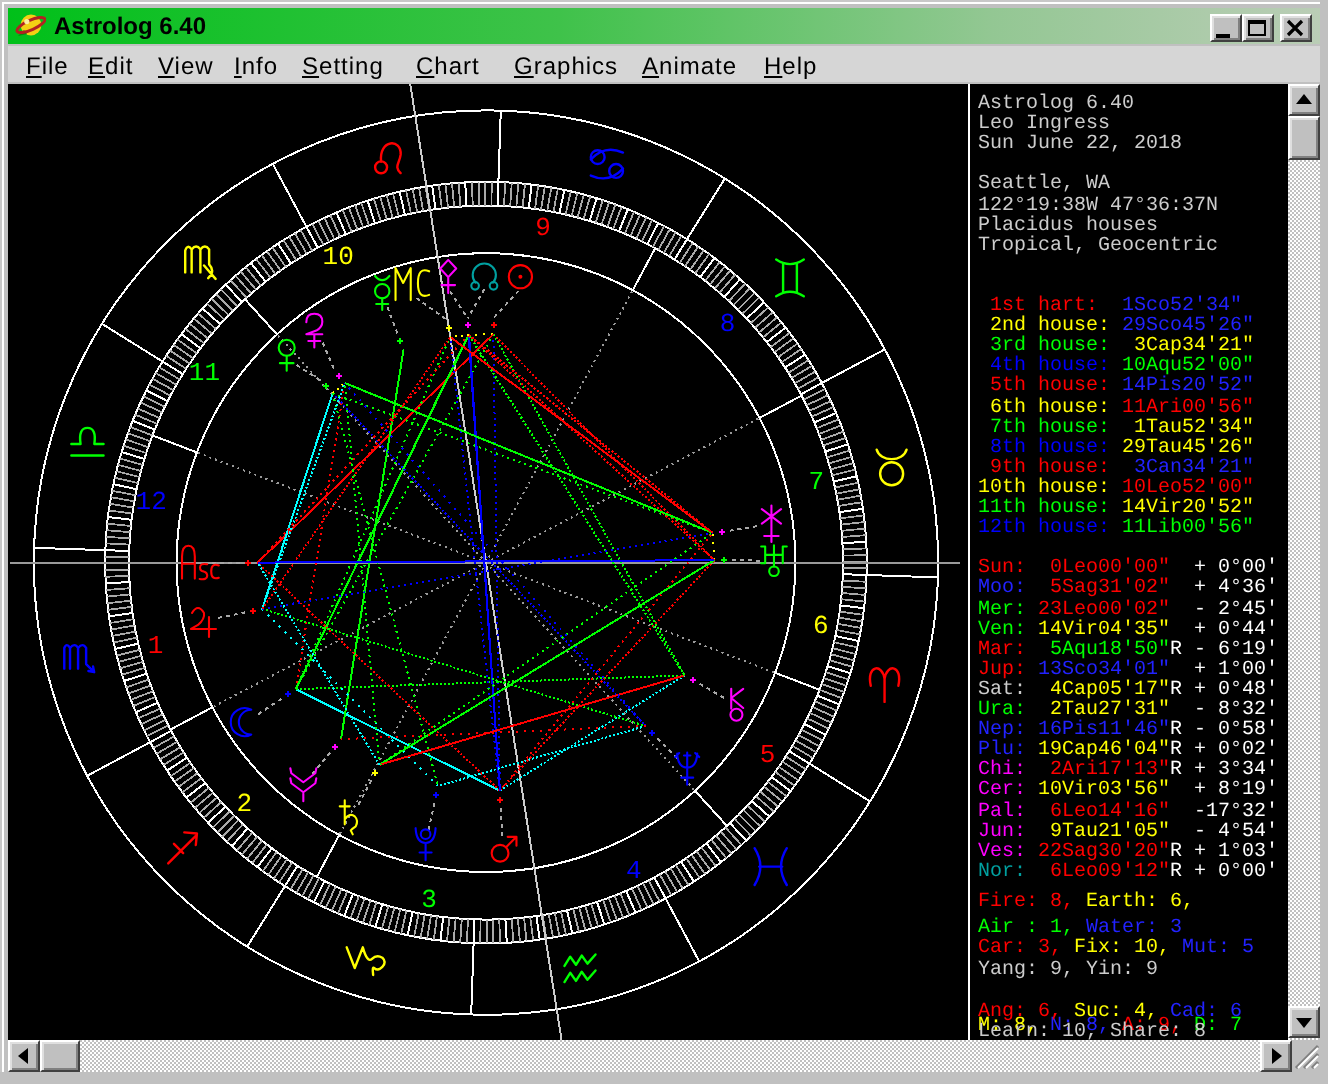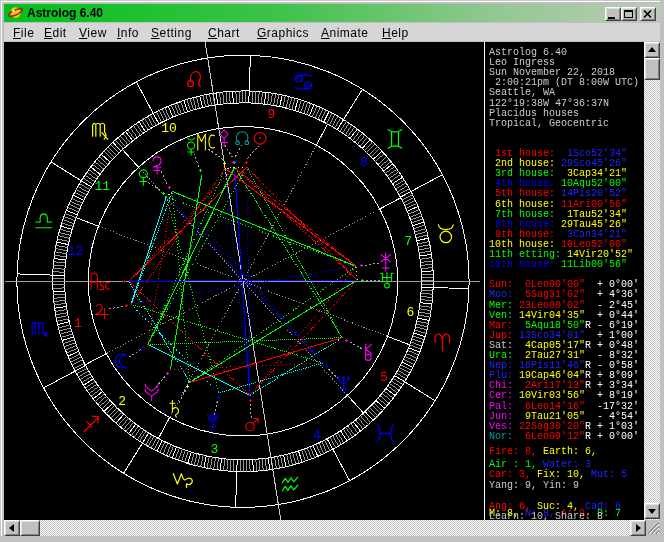--- a/index.html
+++ b/index.html
@@ -626,48 +626,47 @@
         <text x="363.8" y="165.6" fill="#0000ff" font-size="13" font-family="Liberation Mono" text-anchor="middle">8</text>
         <text x="271.5" y="117.7" fill="#ff0000" font-size="13" font-family="Liberation Mono" text-anchor="middle">9</text>
         <text x="169.1" y="132.2" fill="#ffff00" font-size="13" font-family="Liberation Mono" text-anchor="middle">10</text>
         <text x="102.2" y="189.9" fill="#00ff00" font-size="13" font-family="Liberation Mono" text-anchor="middle">11</text>
         <text x="75.6" y="254.7" fill="#0000ff" font-size="13" font-family="Liberation Mono" text-anchor="middle">12</text>
       </g>
     </svg>
 <div id="sep"></div>
 <div class="sl" style="top:6.0px"><span style="color:#cccccc">Astrolog 6.40</span></div>
     <div class="sl" style="top:16.1px"><span style="color:#cccccc">Leo Ingress</span></div>
-    <div class="sl" style="top:26.2px"><span style="color:#cccccc">Sun November 22, 2018</span></div>
-    <div class="sl" style="top:36.3px"><span style="color:#cccccc"> 2:00:21pm (DT 8:00W UTC)</span></div>
+    <div class="sl" style="top:26.2px"><span style="color:#cccccc">Sun June 22, 2018</span></div>
     <div class="sl" style="top:46.4px"><span style="color:#cccccc">Seattle, WA</span></div>
     <div class="sl" style="top:56.5px"><span style="color:#cccccc">122°19:38W 47°36:37N</span></div>
     <div class="sl" style="top:66.6px"><span style="color:#cccccc">Placidus houses</span></div>
     <div class="sl" style="top:76.7px"><span style="color:#cccccc">Tropical, Geocentric</span></div>
-    <div class="sl" style="top:107.0px"><span style="color:#ff0000"> 1st house: </span><span style="color:#2222ff"> 1Sco52'34"</span></div>
+    <div class="sl" style="top:107.0px"><span style="color:#ff0000"> 1st hart: </span><span style="color:#2222ff"> 1Sco52'34"</span></div>
     <div class="sl" style="top:117.1px"><span style="color:#ffff00"> 2nd house: </span><span style="color:#2222ff">29Sco45'26"</span></div>
     <div class="sl" style="top:127.2px"><span style="color:#00ff00"> 3rd house: </span><span style="color:#ffff00"> 3Cap34'21"</span></div>
     <div class="sl" style="top:137.3px"><span style="color:#0000ff"> 4th house: </span><span style="color:#00ff00">10Aqu52'00"</span></div>
     <div class="sl" style="top:147.4px"><span style="color:#ff0000"> 5th house: </span><span style="color:#2222ff">14Pis20'52"</span></div>
     <div class="sl" style="top:157.5px"><span style="color:#ffff00"> 6th house: </span><span style="color:#ff0000">11Ari00'56"</span></div>
     <div class="sl" style="top:167.6px"><span style="color:#00ff00"> 7th house: </span><span style="color:#ffff00"> 1Tau52'34"</span></div>
     <div class="sl" style="top:177.7px"><span style="color:#0000ff"> 8th house: </span><span style="color:#ffff00">29Tau45'26"</span></div>
     <div class="sl" style="top:187.8px"><span style="color:#ff0000"> 9th house: </span><span style="color:#2222ff"> 3Can34'21"</span></div>
     <div class="sl" style="top:197.9px"><span style="color:#ffff00">10th house: </span><span style="color:#ff0000">10Leo52'00"</span></div>
-    <div class="sl" style="top:208.0px"><span style="color:#00ff00">11th etting: </span><span style="color:#ffff00">14Vir20'52"</span></div>
+    <div class="sl" style="top:208.0px"><span style="color:#00ff00">11th house: </span><span style="color:#ffff00">14Vir20'52"</span></div>
     <div class="sl" style="top:218.1px"><span style="color:#0000ff">12th house: </span><span style="color:#00ff00">11Lib00'56"</span></div>
     <div class="sl" style="top:238.3px"><span style="color:#ff0000">Sun: </span><span style="color:#ff0000"> 0Leo00'00"</span><span style="color:#ffffff"> </span><span style="color:#ffffff"> + 0°00'</span></div>
     <div class="sl" style="top:248.4px"><span style="color:#2222ff">Moo: </span><span style="color:#ff0000"> 5Sag31'02"</span><span style="color:#ffffff"> </span><span style="color:#ffffff"> + 4°36'</span></div>
     <div class="sl" style="top:258.5px"><span style="color:#00ff00">Mer: </span><span style="color:#ff0000">23Leo00'02"</span><span style="color:#ffffff"> </span><span style="color:#ffffff"> - 2°45'</span></div>
     <div class="sl" style="top:268.6px"><span style="color:#00ff00">Ven: </span><span style="color:#ffff00">14Vir04'35"</span><span style="color:#ffffff"> </span><span style="color:#ffffff"> + 0°44'</span></div>
     <div class="sl" style="top:278.7px"><span style="color:#ff0000">Mar: </span><span style="color:#00ff00"> 5Aqu18'50"</span><span style="color:#ffffff">R</span><span style="color:#ffffff"> - 6°19'</span></div>
     <div class="sl" style="top:288.8px"><span style="color:#ff0000">Jup: </span><span style="color:#2222ff">13Sco34'01"</span><span style="color:#ffffff"> </span><span style="color:#ffffff"> + 1°00'</span></div>
     <div class="sl" style="top:298.9px"><span style="color:#cccccc">Sat: </span><span style="color:#ffff00"> 4Cap05'17"</span><span style="color:#ffffff">R</span><span style="color:#ffffff"> + 0°48'</span></div>
     <div class="sl" style="top:309.0px"><span style="color:#00ff00">Ura: </span><span style="color:#ffff00"> 2Tau27'31"</span><span style="color:#ffffff"> </span><span style="color:#ffffff"> - 8°32'</span></div>
     <div class="sl" style="top:319.1px"><span style="color:#2222ff">Nep: </span><span style="color:#2222ff">16Pis11'46"</span><span style="color:#ffffff">R</span><span style="color:#ffffff"> - 0°58'</span></div>
-    <div class="sl" style="top:329.2px"><span style="color:#2222ff">Plu: </span><span style="color:#ffff00">19Cap46'04"</span><span style="color:#ffffff">R</span><span style="color:#ffffff"> + 8°09'</span></div>
+    <div class="sl" style="top:329.2px"><span style="color:#2222ff">Plu: </span><span style="color:#ffff00">19Cap46'04"</span><span style="color:#ffffff">R</span><span style="color:#ffffff"> + 0°02'</span></div>
     <div class="sl" style="top:339.3px"><span style="color:#ff00ff">Chi: </span><span style="color:#ff0000"> 2Ari17'13"</span><span style="color:#ffffff">R</span><span style="color:#ffffff"> + 3°34'</span></div>
     <div class="sl" style="top:349.4px"><span style="color:#ff00ff">Cer: </span><span style="color:#ffff00">10Vir03'56"</span><span style="color:#ffffff"> </span><span style="color:#ffffff"> + 8°19'</span></div>
     <div class="sl" style="top:359.5px"><span style="color:#ff00ff">Pal: </span><span style="color:#ff0000"> 6Leo14'16"</span><span style="color:#ffffff"> </span><span style="color:#ffffff"> -17°32'</span></div>
     <div class="sl" style="top:369.6px"><span style="color:#ff00ff">Jun: </span><span style="color:#ffff00"> 9Tau21'05"</span><span style="color:#ffffff"> </span><span style="color:#ffffff"> - 4°54'</span></div>
     <div class="sl" style="top:379.7px"><span style="color:#ff00ff">Ves: </span><span style="color:#ff0000">22Sag30'20"</span><span style="color:#ffffff">R</span><span style="color:#ffffff"> + 1°03'</span></div>
     <div class="sl" style="top:389.8px"><span style="color:#00a0a0">Nor: </span><span style="color:#ff0000"> 6Leo09'12"</span><span style="color:#ffffff">R</span><span style="color:#ffffff"> + 0°00'</span></div>
     <div class="sl" style="top:405px"><span style="color:#ff0000">Fire: 8, </span><span style="color:#ffff00">Earth: 6,</span></div>
     <div class="sl" style="top:417.8px"><span style="color:#00ff00">Air : 1, </span><span style="color:#2222ff">Water: 3</span></div>
     <div class="sl" style="top:428.2px"><span style="color:#ff0000">Car: 3, </span><span style="color:#ffff00">Fix: 10, </span><span style="color:#2222ff">Mut: 5</span></div>
     <div class="sl" style="top:438.7px"><span style="color:#cccccc">Yang: 9, Yin: 9</span></div>

